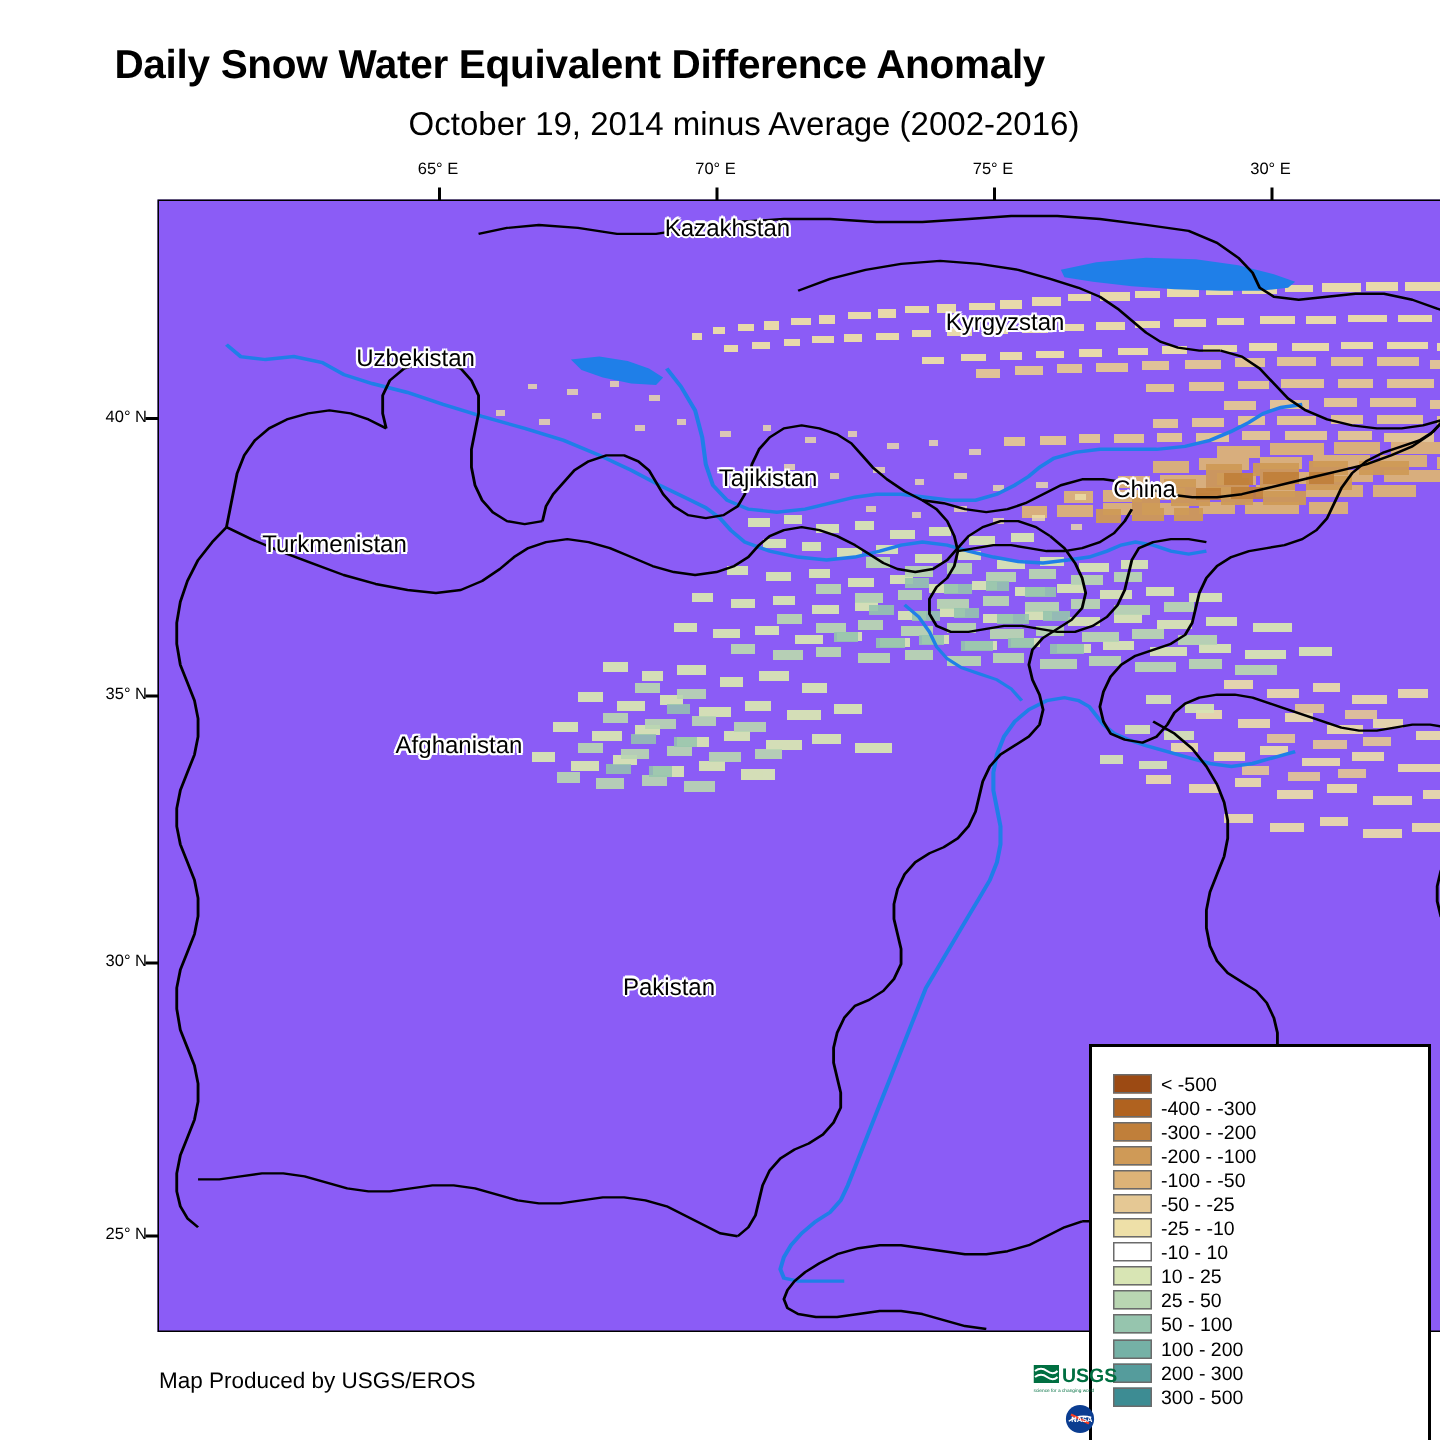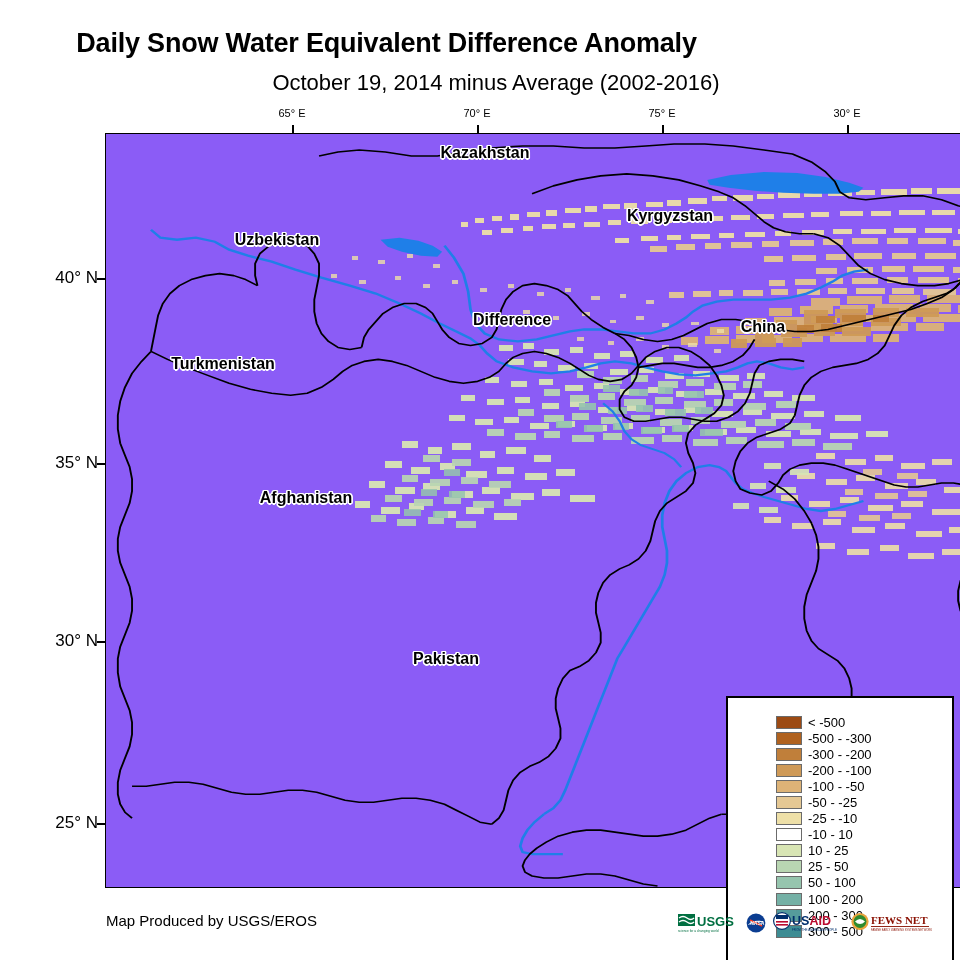--- a/index.html
+++ b/index.html
@@ -20,47 +20,47 @@
   #map-frame{
     position:absolute;left:105px;top:133px;width:892px;height:755px;
     border:1.5px solid #000;background:#8b5cf6;box-sizing:border-box;
   }
   #map-canvas{position:absolute;left:0;top:0;width:100%;height:100%;}
   
   .tick-v{position:absolute;width:2px;height:9px;background:#000;top:-9px;}
   .tick-h{position:absolute;height:2px;width:9px;background:#000;left:-9px;}
   .lon-label{position:absolute;top:-27px;font-size:11px;color:#000;
     transform:translateX(-50%);white-space:nowrap;}
-  .lat-label{position:absolute;left:-52px;font-size:17px;color:#000;
+  .lat-label{position:absolute;left:-52px;font-size:11px;color:#000;
     transform:translateY(-50%);white-space:nowrap;text-align:right;width:44px;}
   
   .country{
-    position:absolute;font-size:16px;font-weight:bold;color:#000;
+    position:absolute;font-size:16px;font-weight:normal;color:#000;
     transform:translate(-50%,-50%);white-space:nowrap;
     text-shadow:
       1.5px 0 #fff,-1.5px 0 #fff,0 1.5px #fff,0 -1.5px #fff,
       1.2px 1.2px #fff,-1.2px 1.2px #fff,1.2px -1.2px #fff,-1.2px -1.2px #fff;
   }
   
   #legend{
     position:absolute;left:620px;top:562px;width:228px;height:323px;
     background:#fff;border:2px solid #000;box-sizing:border-box;
     padding:10px 0 0 14px;
   }
   .legend-title{font-size:13px;font-weight:bold;color:#000;line-height:1.25;
     width:200px;}
   .legend-items{margin-top:6px;}
-  .legend-row{display:flex;align-items:center;height:16.1px;margin-left:34px;}
+  .legend-row{display:flex;align-items:center;height:16.1px;}
   .swatch{width:26px;height:13px;border:1.5px solid #6b6b6b;
     box-sizing:border-box;flex:none;}
   .legend-label{font-size:13px;color:#000;margin-left:6px;white-space:nowrap;}
   
   .footer-text{position:absolute;left:106px;top:912px;font-size:15px;color:#000;}
   #logos{position:absolute;left:678px;top:908px;height:30px;
-    display:flex;align-items:center;gap:6px;}
+    display:flex;align-items:center;gap:6px;flex-direction:column;}
   .logo{display:flex;align-items:center;}
 </style>
 </head>
 <body>
 
 <div class="title">Daily Snow Water Equivalent Difference Anomaly</div>
 <div class="subtitle">October 19, 2014 minus Average (2002-2016)</div>
 
 <div id="map-frame">
   <svg id="map-canvas" viewBox="0 0 752 755" preserveAspectRatio="none">
@@ -649,36 +649,36 @@
     <div class="tick-h" style="top:507px"></div>
     <div class="lat-label" style="top:507px">30° N</div>
     <div class="tick-h" style="top:689px"></div>
     <div class="lat-label" style="top:689px">25° N</div>
   </div>
 
   <div>
     <div class="country" style="left:379px;top:19px">Kazakhstan</div>
     <div class="country" style="left:564px;top:82px">Kyrgyzstan</div>
     <div class="country" style="left:171px;top:106px">Uzbekistan</div>
-    <div class="country" style="left:406px;top:186px">Difference</div>
+    <div class="country" style="left:406px;top:186px">Tajikistan</div>
     <div class="country" style="left:657px;top:193px">China</div>
     <div class="country" style="left:117px;top:230px">Turkmenistan</div>
     <div class="country" style="left:200px;top:364px">Afghanistan</div>
     <div class="country" style="left:340px;top:525px">Pakistan</div>
   </div>
 
   <div id="legend">
     <div class="legend-items" id="legend-items">
         <div class="legend-row">
           <div class="swatch" style="background: rgb(156, 74, 19);"></div>
           <div class="legend-label">&lt; -500</div>
         </div>
         <div class="legend-row">
           <div class="swatch" style="background: rgb(176, 98, 31);"></div>
-          <div class="legend-label">-500 - -300</div>
+          <div class="legend-label">-400 - -300</div>
         </div>
         <div class="legend-row">
           <div class="swatch" style="background: rgb(192, 127, 58);"></div>
           <div class="legend-label">-300 - -200</div>
         </div>
         <div class="legend-row">
           <div class="swatch" style="background: rgb(207, 154, 87);"></div>
           <div class="legend-label">-200 - -100</div>
         </div>
         <div class="legend-row">

